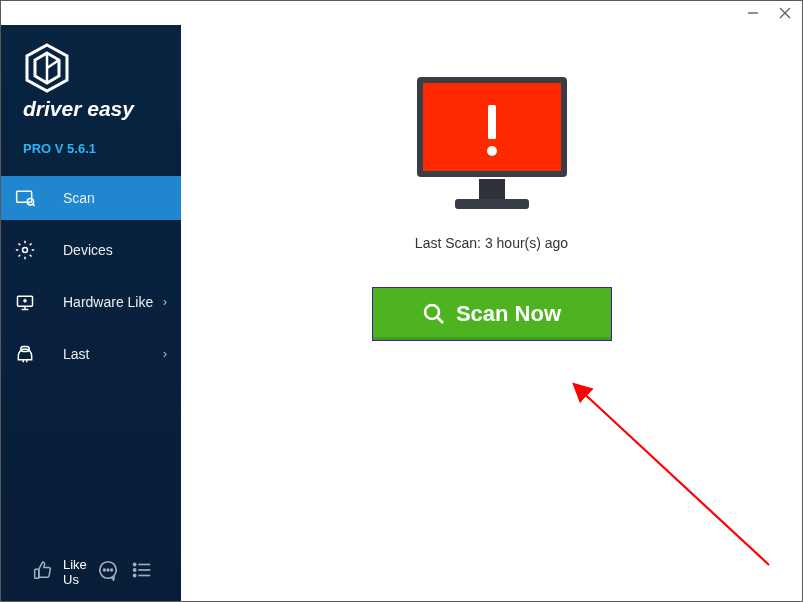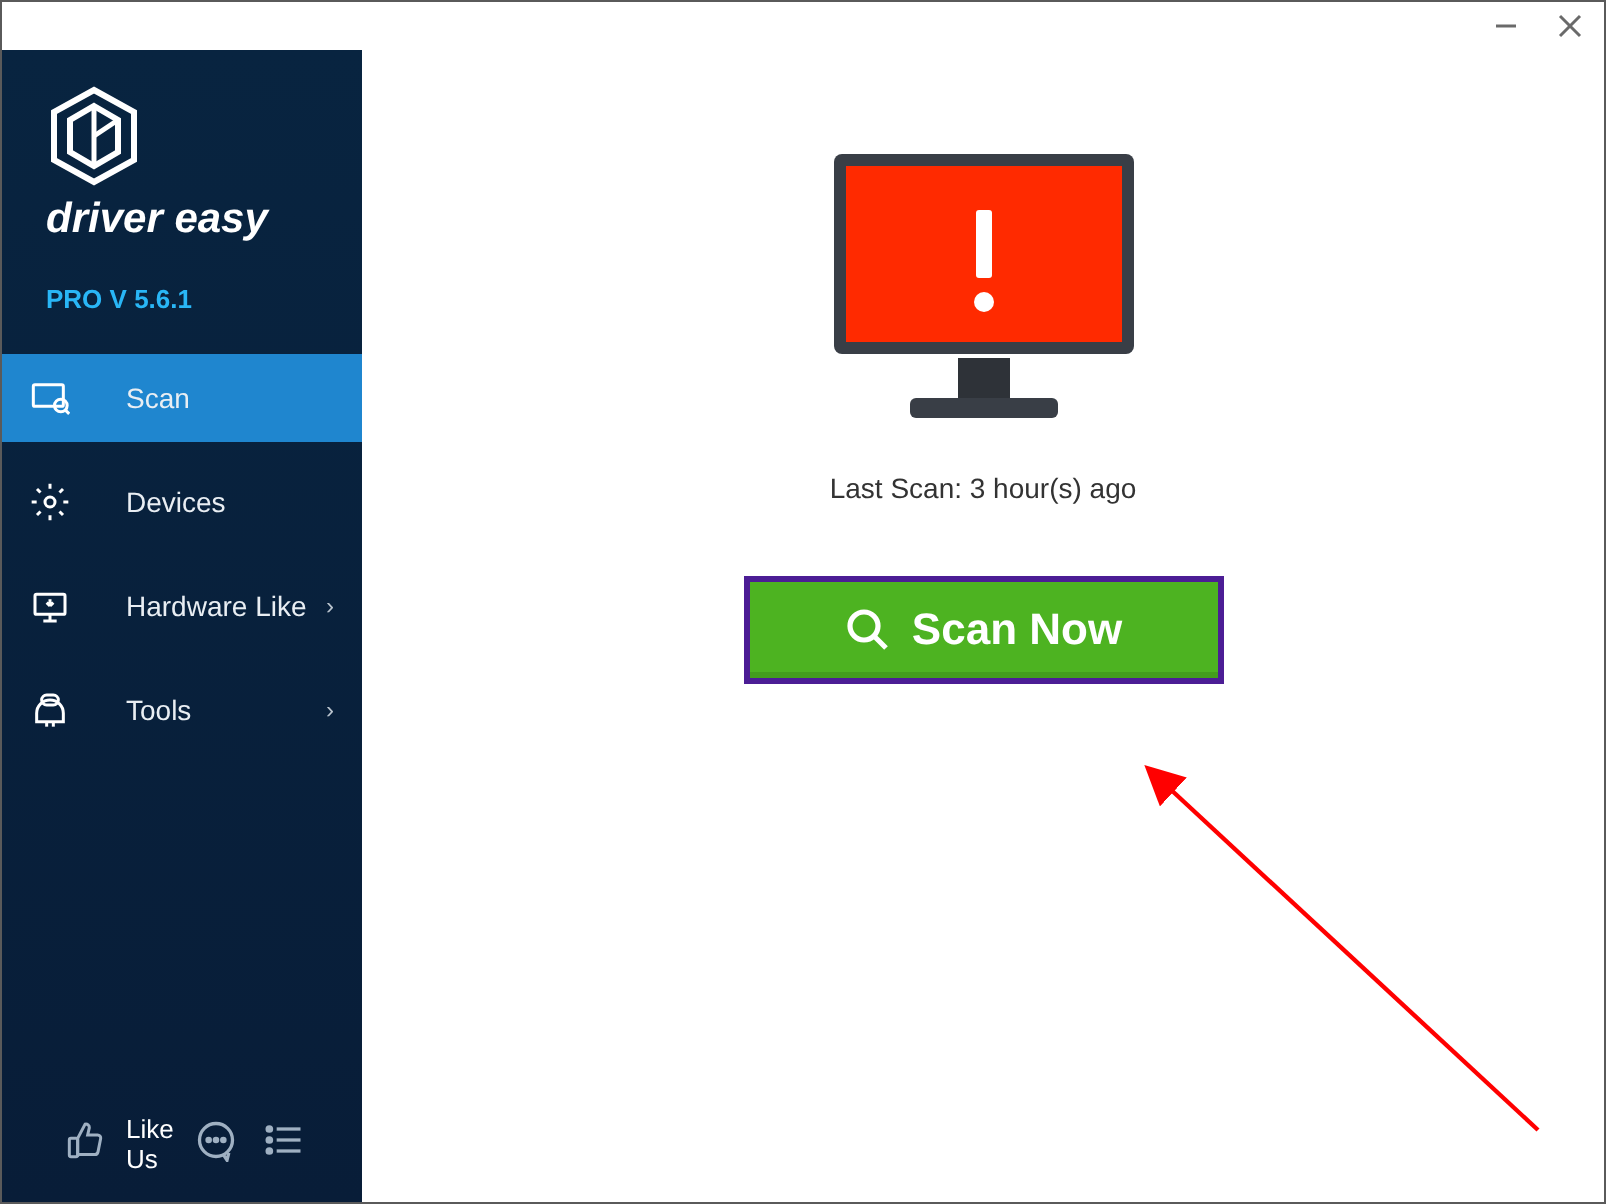--- a/index.html
+++ b/index.html
@@ -17,21 +17,21 @@
 .nav-item.active{background:#1f86cf}
 .nav-icon{width:20px;height:20px;display:flex;align-items:center;justify-content:center;color:#fff}
 .nav-chevron{position:absolute;right:14px;color:#bac4ce;font-size:12px}
 .sidebar-footer{margin-top:auto;display:flex;align-items:center;padding:12px 32px 14px;gap:10px}
 .footer-right{margin-left:auto;display:flex;align-items:center;gap:12px}
 .footer-icon{color:#9fb0c2;cursor:pointer}
 .content{flex:1;background:#fff;display:flex;flex-direction:column;align-items:center;padding-top:42px;position:relative}
 .monitor-wrap{margin-top:4px}
 .headline{margin-top:22px;font-size:24px;font-weight:bold;color:#ff2a00}
 .subline{margin-top:10px;font-size:14px;color:#333}
-.scan-btn{margin-top:36px;width:240px;height:54px;background:#4db321;border:3px solid #4c1d95;color:#fff;font-size:22px;font-weight:bold;display:flex;align-items:center;justify-content:center;gap:10px;cursor:pointer;font-style:normal;box-shadow:inset 0 -3px 0 rgba(0,0,0,.12)}
+.scan-btn{margin-top:36px;width:240px;height:54px;background:#4db321;border:1px solid #4c1d95;color:#fff;font-size:22px;font-weight:bold;display:flex;align-items:center;justify-content:center;gap:10px;cursor:pointer;font-style:normal;box-shadow:inset 0 -3px 0 rgba(0,0,0,.12)}
 .arrow-annot{position:absolute;pointer-events:none}
 </style>
 </head>
 <body>
 
 <div class="window">
 
   <div class="titlebar">
     <div class="tb-btn" title="Minimize">
       <svg width="12" height="12" viewBox="0 0 12 12">
@@ -97,21 +97,21 @@
 
         <div class="nav-item">
           <span class="nav-icon">
             <svg width="20" height="20" viewBox="0 0 24 24" fill="none" stroke="currentColor" stroke-width="1.8">
                 <rect x="7" y="3" width="10" height="6" rx="3"></rect>
                 <path d="M4 14a8 8 0 0116 0v5H4z"></path>
                 <line x1="10" y1="19" x2="10" y2="22"></line>
                 <line x1="14" y1="19" x2="14" y2="22"></line>
               </svg>
           </span>
-          <span>Tools</span>
+          <span>Last</span>
           <span class="nav-chevron">›</span>
         </div>
       </div>
 
       <div class="sidebar-footer">
         <span class="footer-icon">
           <svg width="20" height="20" viewBox="0 0 24 24" fill="none" stroke="currentColor" stroke-width="1.8">
               <path d="M7 22V11"></path>
               <path d="M7 11l4.5-8.5c1.3-.3 2.6.8 2.5 2.1L13 9h6c1.1 0 2 1 1.8 2.1l-1.6 8c-.2.9-1 1.6-1.9 1.6H7"></path>
               <rect x="2" y="11" width="5" height="11" rx="1"></rect>

